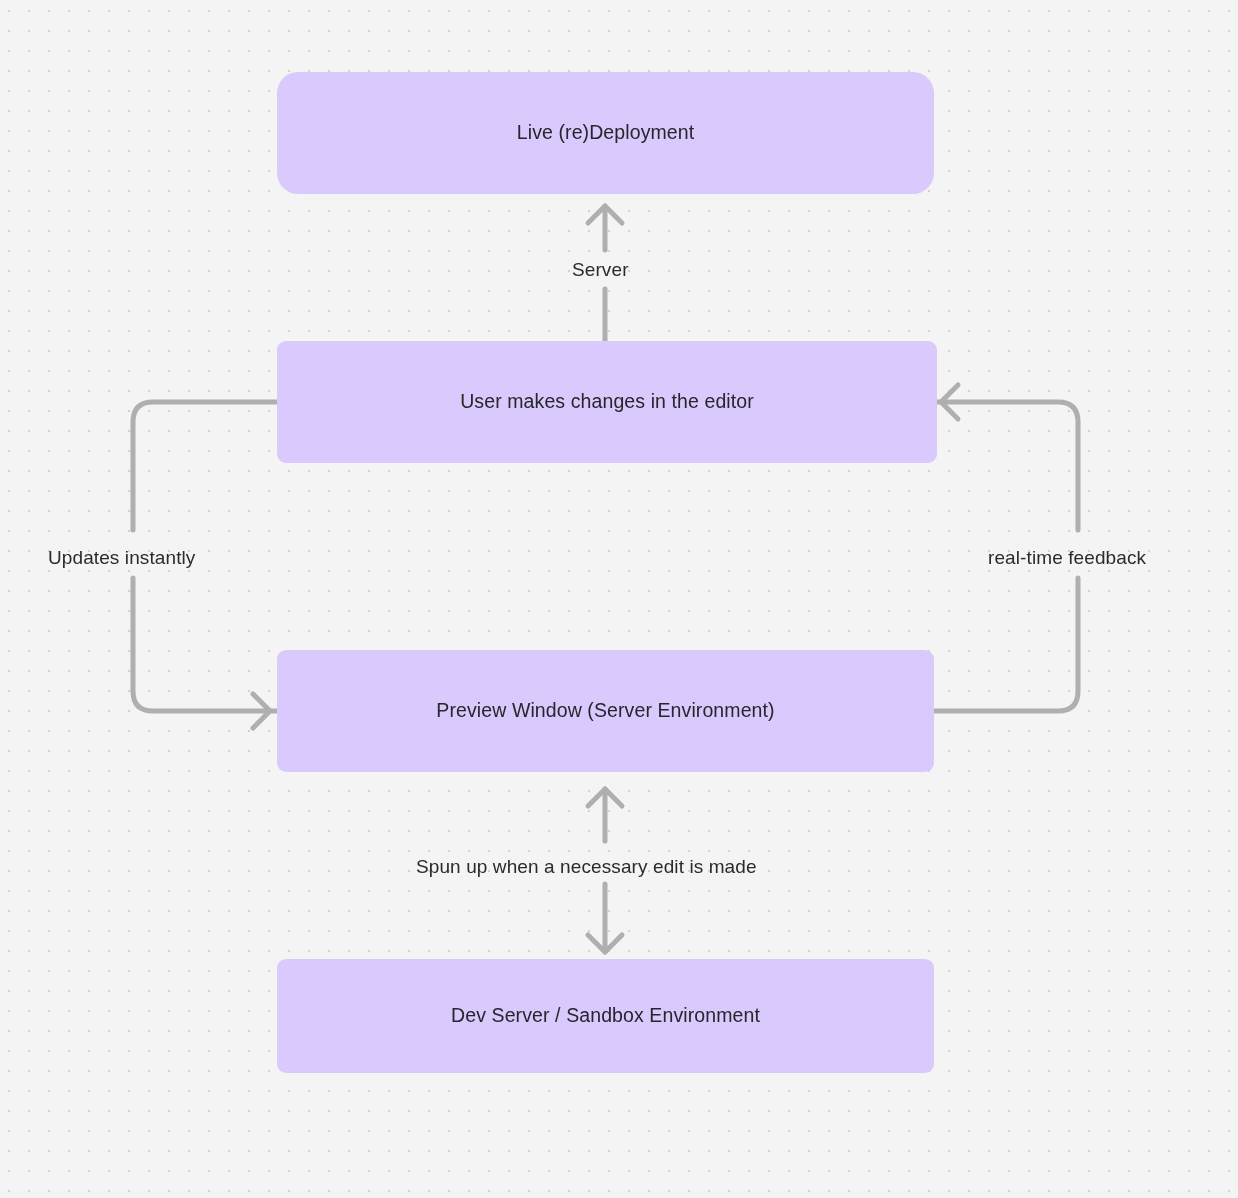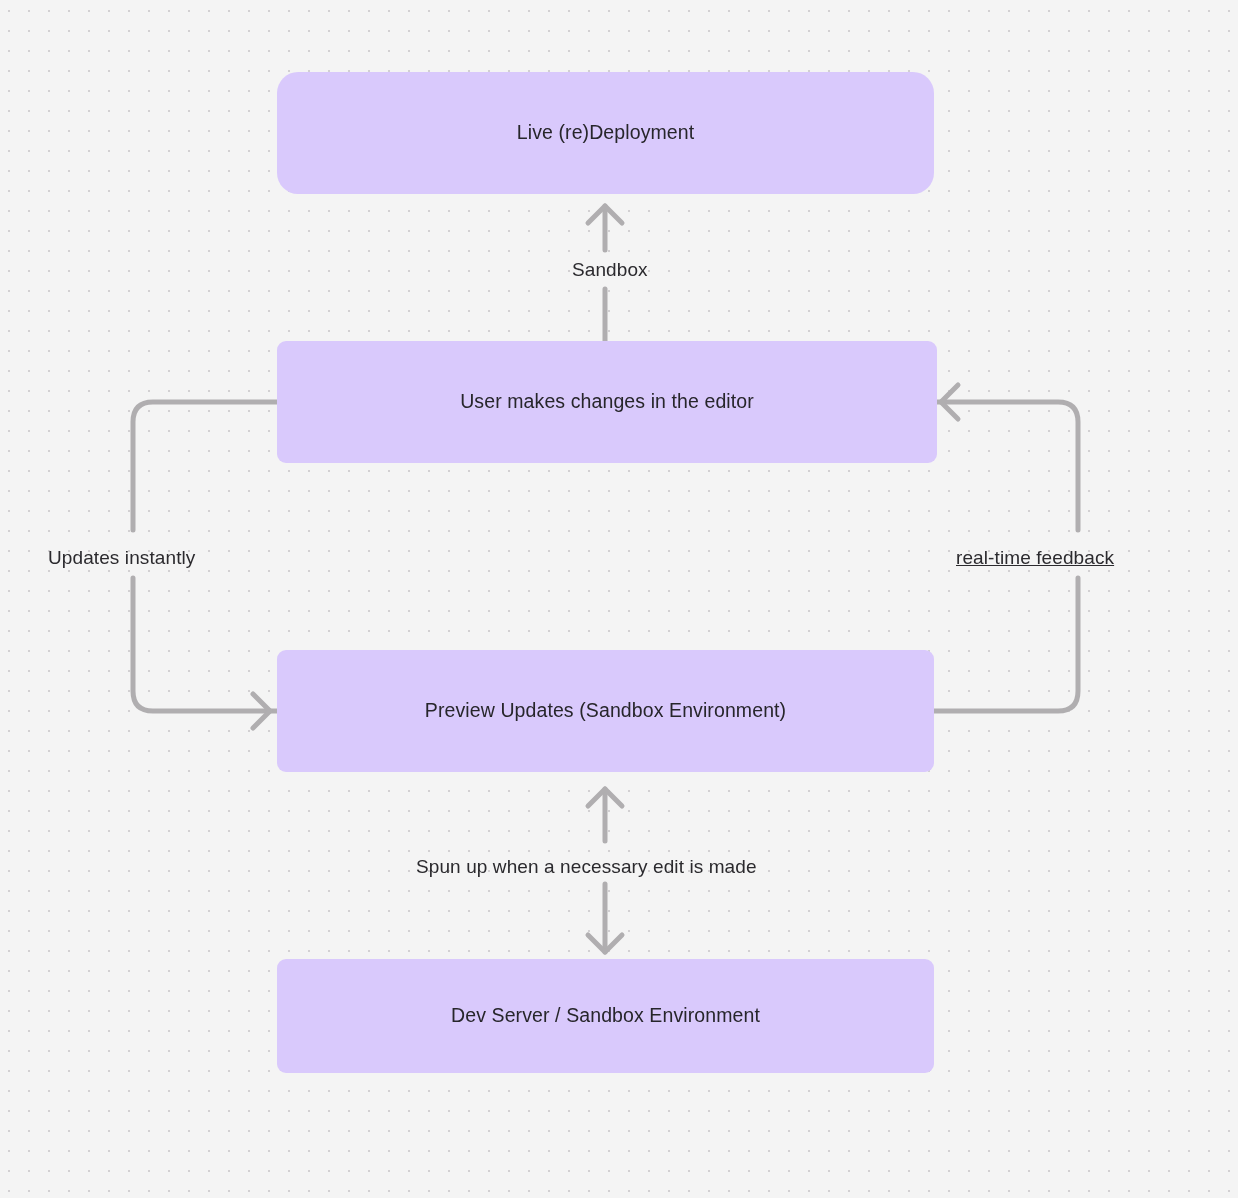--- a/index.html
+++ b/index.html
@@ -65,21 +65,21 @@
     color: #2b2a2e;
     font-size: 19px;
     line-height: 1;
     letter-spacing: 0.1px;
     white-space: nowrap;
     background: transparent;
   }
 
   #label-publish    { left: 572px; top: 260px; }
   #label-updates    { left: 48px;  top: 548px; }
-  #label-realtime   { left: 956px; top: 548px; text-decoration: underline; }
+  #label-realtime   { left: 988px; top: 548px; }
   #label-spunup     { left: 416px; top: 857px; }
 </style>
 </head>
 <body>
 
 <div id="canvas">
 
   <svg class="edges-layer" viewBox="0 0 1238 1198" width="1238" height="1198" xmlns="http://www.w3.org/2000/svg">
     <g fill="none" stroke="#b0aeb0" stroke-width="5" stroke-linecap="round" stroke-linejoin="round">
 
@@ -113,25 +113,25 @@
 
   <div class="node" id="node-live">
     <span class="node-label">Live (re)Deployment</span>
   </div>
 
   <div class="node" id="node-user">
     <span class="node-label">User makes changes in the editor</span>
   </div>
 
   <div class="node" id="node-preview">
-    <span class="node-label">Preview Updates (Sandbox Environment)</span>
+    <span class="node-label">Preview Window (Server Environment)</span>
   </div>
 
   <div class="node" id="node-devserver">
     <span class="node-label">Dev Server / Sandbox Environment</span>
   </div>
 
-  <div class="edge-label" id="label-publish">Sandbox</div>
+  <div class="edge-label" id="label-publish">Server</div>
   <div class="edge-label" id="label-updates">Updates instantly</div>
   <div class="edge-label" id="label-realtime">real-time feedback</div>
   <div class="edge-label" id="label-spunup">Spun up when a necessary edit is made</div>
 
 </div>
 
 </body></html>

